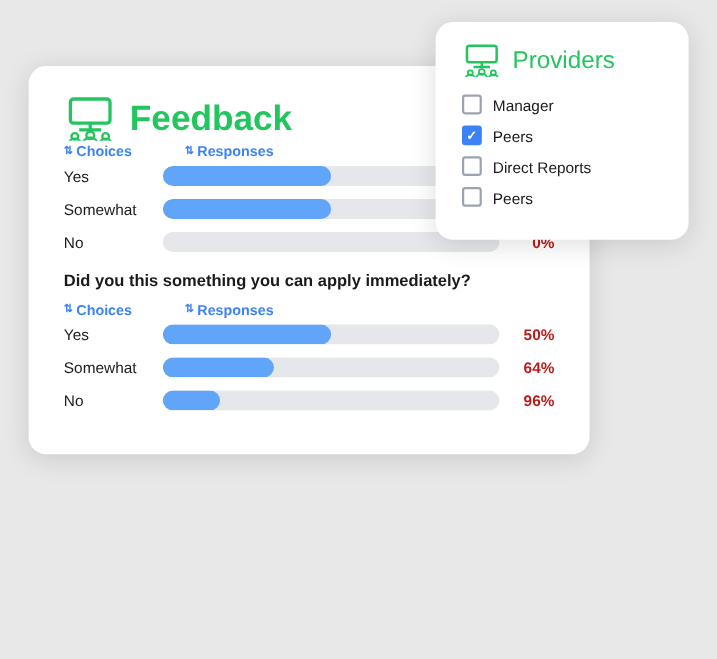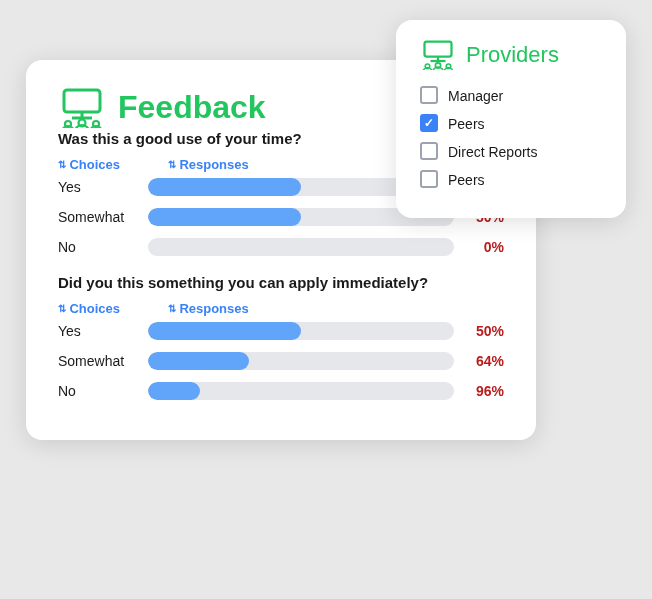--- a/index.html
+++ b/index.html
@@ -188,21 +188,20 @@
           <path d="M17 44c0-3.9 3.1-7 7-7s7 3.1 7 7" stroke="#22c55e" stroke-width="2.2" fill="none"></path>
 
           <circle cx="38" cy="36" r="3" stroke="#22c55e" stroke-width="2.2" fill="none"></circle>
           <path d="M32 44c0-3.3 2.7-6 6-6s6 2.7 6 6" stroke="#22c55e" stroke-width="2.2" fill="none"></path>
         </svg>
       </span>
       <span class="feedback-title">Feedback</span>
     </div>
 
     <div class="section">
-      <div class="section-title">Was this a good use of your time?</div>
       <div class="table-header">
         <div class="col-choice">
           <span class="sort-icon">⇅</span>
           <span>Choices</span>
         </div>
         <div class="col-responses">
           <span class="sort-icon">⇅</span>
           <span>Responses</span>
         </div>
       </div>

